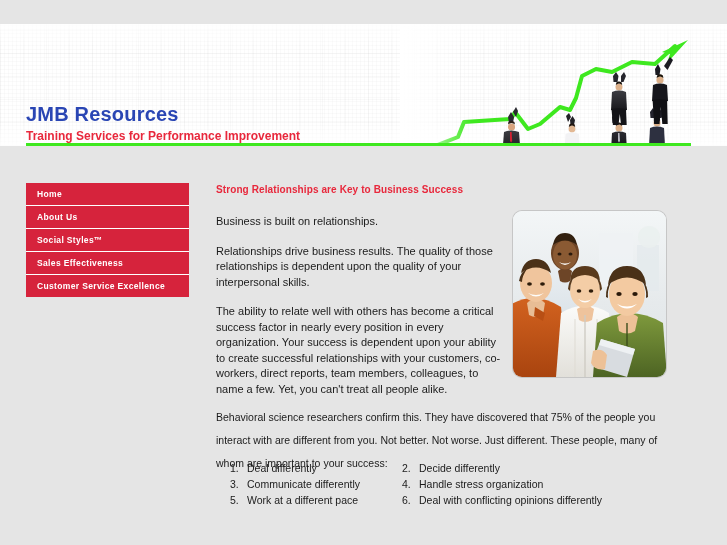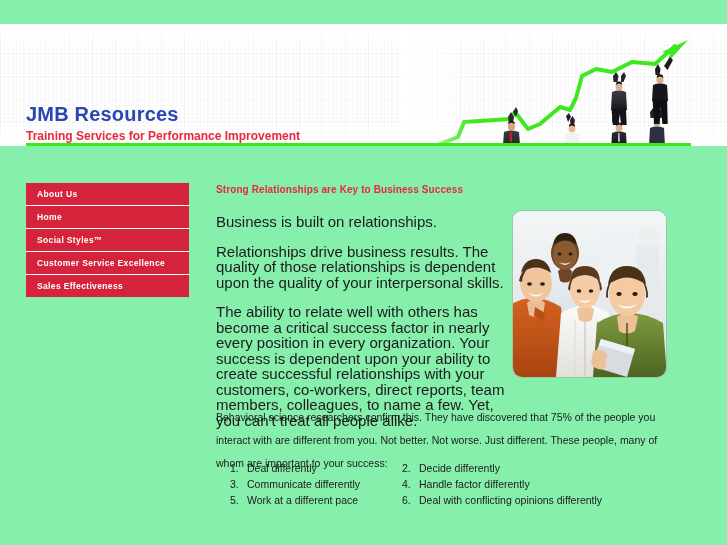--- a/index.html
+++ b/index.html
@@ -15,21 +15,21 @@
     overflow: hidden;
     font-family: "Liberation Sans", sans-serif;
   }
 
   
   #page {
     position: absolute;
     left: 0; top: 0;
     width: 727px;
     height: 545px;
-    background: #86efac;
+    background: #e5e5e5;
   }
 
   
   #header {
     position: absolute;
     left: 0;
     top: 24px;
     width: 727px;
     height: 122px;
     background-color: #ffffff;
@@ -153,21 +153,21 @@
     background: #eef1f2;
   }
   #people-photo svg { display: block; }
 
   
   #body-copy {
     position: absolute;
     left: 216px;
     top: 214px;
     width: 292px;
-    font-size: 15px;
+    font-size: 11px;
     color: #1b1b1b;
     line-height: 15.5px;
   }
   #body-copy p {
     margin: 0 0 14px 0;
   }
 
   #wide-para {
     position: absolute;
     left: 216px;
@@ -300,25 +300,25 @@
     <div id="logo-block">
       <div id="site-title">JMB Resources</div>
       <div id="site-tagline">Training Services for Performance Improvement</div>
     </div>
 
   </div>
 
   <div id="green-rule"></div>
 
   <nav id="sidebar">
+    <div class="nav-item">Home</div>
     <div class="nav-item">About Us</div>
-    <div class="nav-item">Home</div>
     <div class="nav-item">Social Styles™</div>
+    <div class="nav-item">Sales Effectiveness</div>
     <div class="nav-item">Customer Service Excellence</div>
-    <div class="nav-item">Sales Effectiveness</div>
   </nav>
 
   <div id="content">
     <h1 id="content-heading">Strong Relationships are Key to Business Success</h1>
   </div>
 
   <div id="people-photo">
     <svg width="153" height="166" viewBox="0 0 153 166" xmlns="http://www.w3.org/2000/svg">
       <defs>
         <linearGradient id="bg" x1="0" y1="0" x2="0" y2="1">
@@ -423,21 +423,21 @@
     <div class="diff-item">
       <span class="diff-num">2.</span>
       <span class="diff-text">Decide differently</span>
     </div>
     <div class="diff-item">
       <span class="diff-num">3.</span>
       <span class="diff-text">Communicate differently</span>
     </div>
     <div class="diff-item">
       <span class="diff-num">4.</span>
-      <span class="diff-text">Handle factor differently</span>
+      <span class="diff-text">Handle stress organization</span>
     </div>
     <div class="diff-item">
       <span class="diff-num">5.</span>
       <span class="diff-text">Work at a different pace</span>
     </div>
     <div class="diff-item">
       <span class="diff-num">6.</span>
       <span class="diff-text">Deal with conflicting opinions differently</span>
     </div>
   </div>

